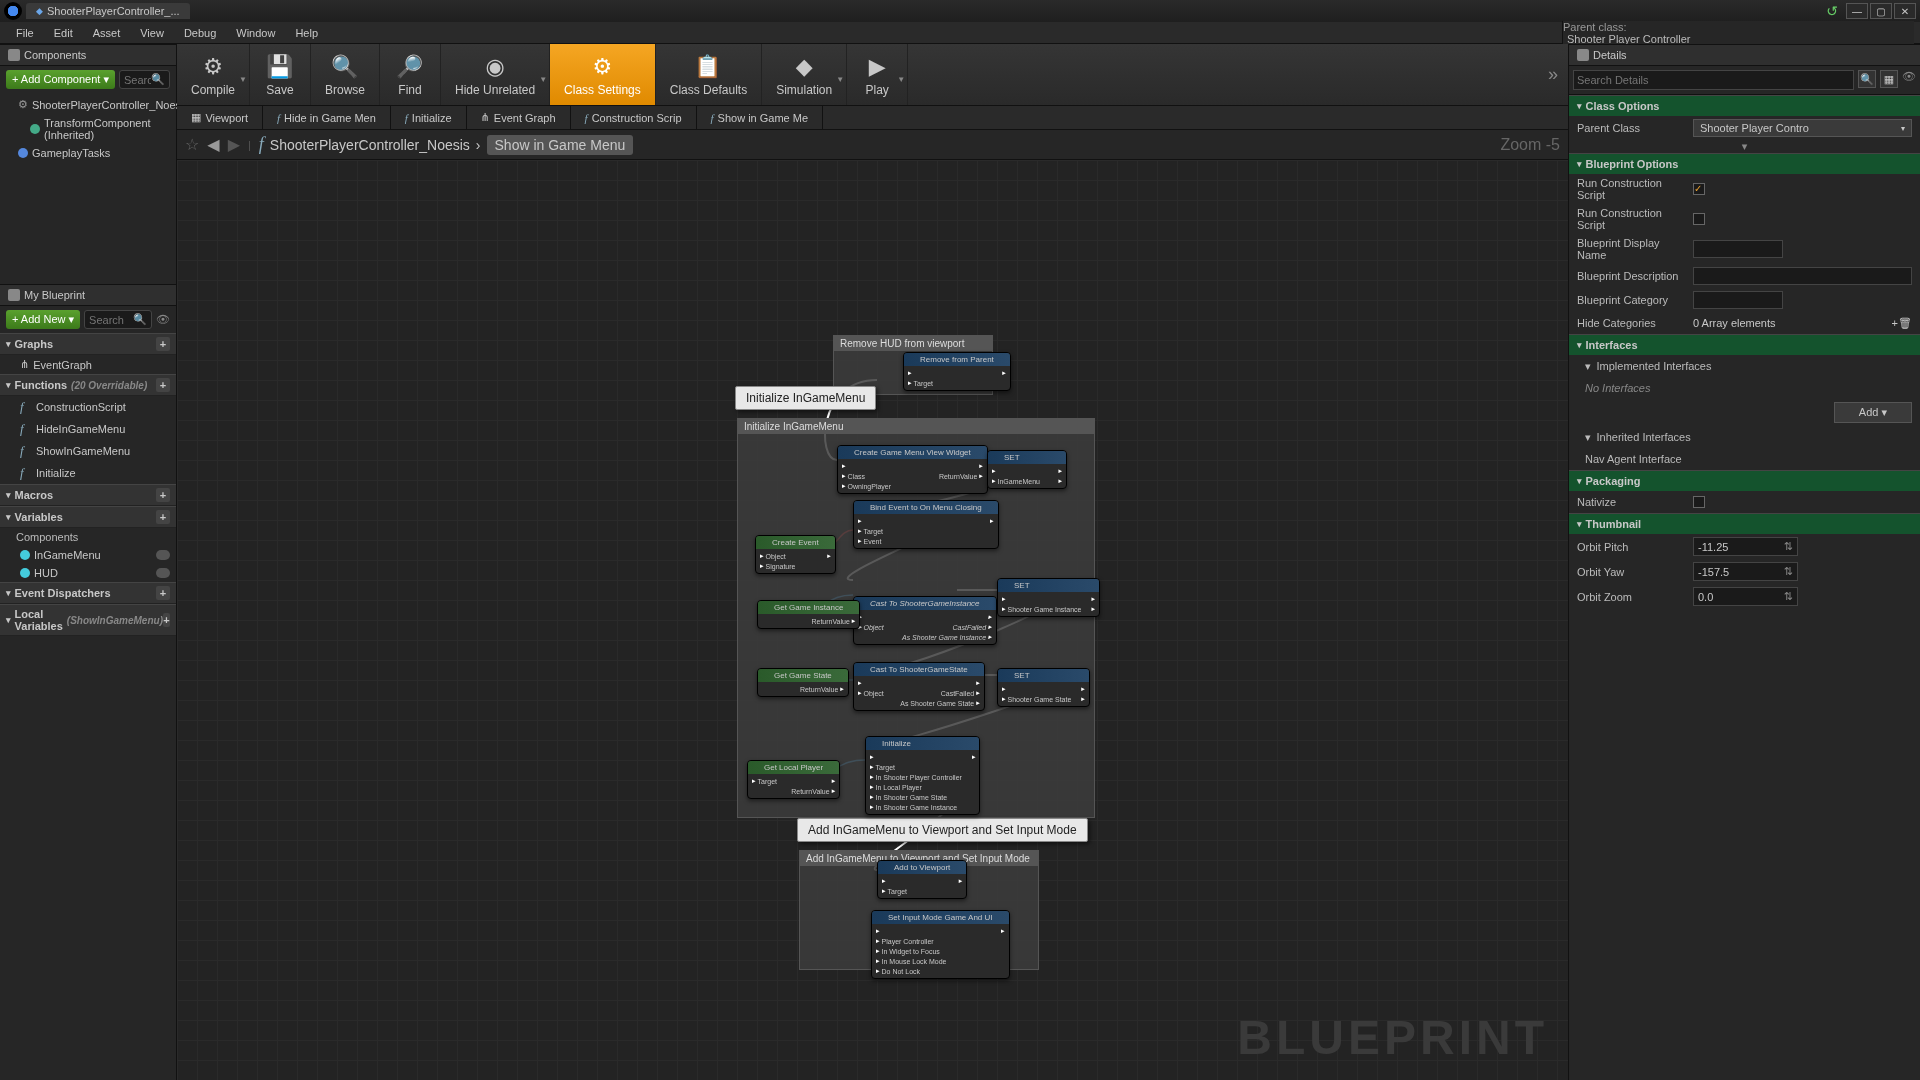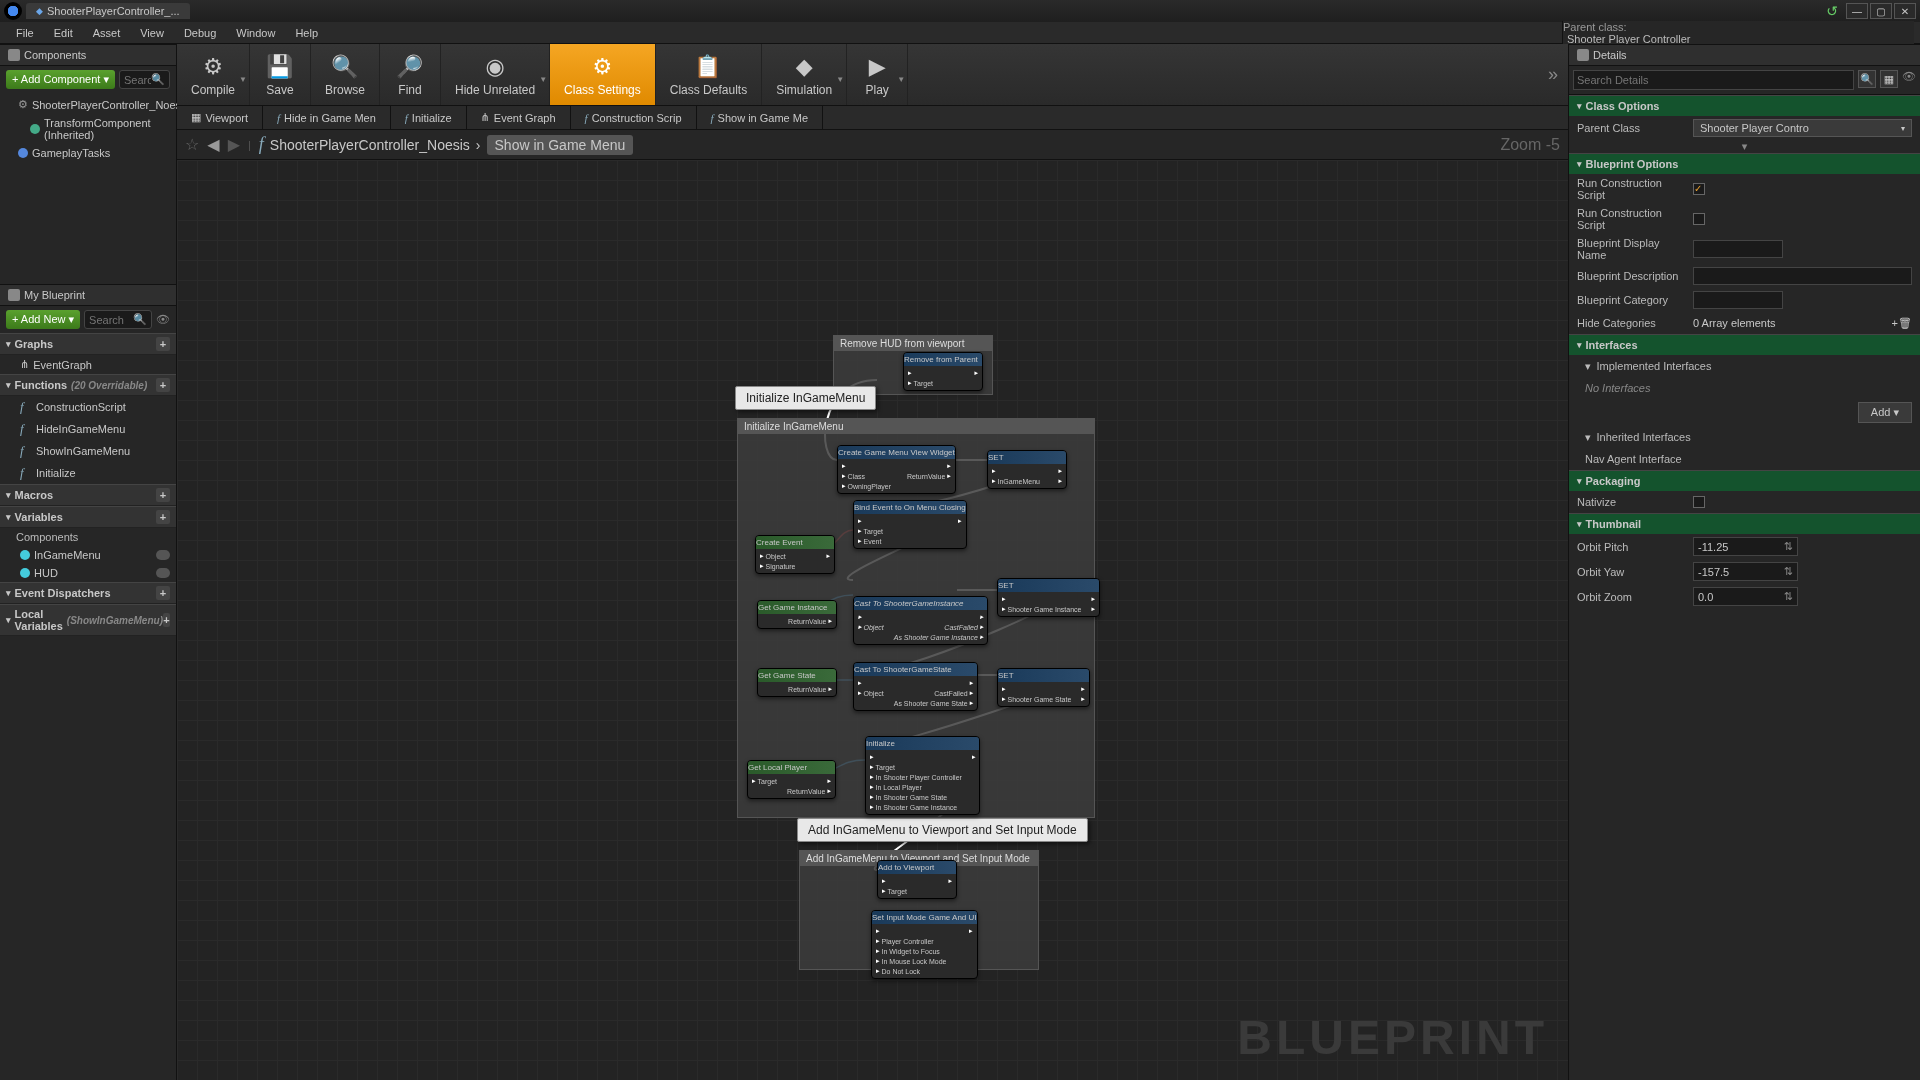--- a/index.html
+++ b/index.html
@@ -57,21 +57,21 @@
 .crumb .sep { color:#555;}
 .crumb .path { display:flex; align-items:center; gap:6px; font-size:14px;}
 .crumb .path .tag { background:#555; padding:2px 8px; border-radius:3px;}
 .crumb .zoom { margin-left:auto; color:#666; font-size:16px;}
 .graph { flex:1; position:relative; background: #232323; background-image: linear-gradient(#2a2a2a 1px, transparent 1px), linear-gradient(90deg, #2a2a2a 1px, transparent 1px); background-size: 20px 20px; overflow:hidden;}
 .watermark { position:absolute; right:20px; bottom:15px; font-size:48px; font-weight:bold; color:#3a3a3a; letter-spacing:4px; pointer-events:none;}
 .comment { position:absolute; background:rgba(60,60,60,0.85); border:1px solid #555; }
 .comment .chdr { background:#555; padding:2px 6px; font-size:10px; color:#ddd;}
 .tooltip { position:absolute; background:#e8e8e8; color:#222; padding:4px 10px; font-size:12px; border:1px solid #888; border-radius:2px; box-shadow:2px 2px 4px rgba(0,0,0,0.5);}
 .node { position:absolute; background:#2a2a2a; border:1px solid #000; border-radius:4px; font-size:8px; min-width:80px; box-shadow:0 2px 4px rgba(0,0,0,0.5);}
-.node .nhdr { background:linear-gradient(90deg,#1a3a5a,#2a4a6a); padding:2px 0; border-radius:3px 3px 0 0; font-size:8px; white-space:nowrap;}
+.node .nhdr { background:linear-gradient(90deg,#1a3a5a,#2a4a6a); padding:2px 16px; border-radius:3px 3px 0 0; font-size:8px; white-space:nowrap;}
 .node .nhdr.green { background:linear-gradient(90deg,#2a5a2a,#3a6a3a);}
 .node .nbody { padding:3px 4px; display:flex; gap:8px;}
 .node .pins { display:flex; flex-direction:column; gap:2px; font-size:7px;}
 .node .pin { display:flex;align-items:center;gap:2px;}
 .node .pin::before { content:"▸"; color:#fff;}
 .node .pin.out { justify-content:flex-end;}
 .node .pin.out::before { content:"";}
 .node .pin.out::after { content:"▸"; color:#fff;}
 
 
@@ -85,21 +85,21 @@
 .prop .plabel { flex: 0 0 110px; font-size:11px; color:#bbb;}
 .prop .pval { flex:1;}
 .prop input[type=text] { width:100%; background:#1a1a1a; border:1px solid #444; padding:2px; color:#ccc; font-size:11px;}
 .prop .cb { width:12px;height:12px; background:#1a1a1a; border:1px solid #666;}
 .prop .cb.on::after { content:"✓"; color:#e8a030; font-size:10px; display:block; line-height:10px;}
 .prop .combo { background:#3a3a3a; border:1px solid #555; padding:2px 6px; display:flex; align-items:center; font-size:11px;}
 .prop .combo::after { content:"▾"; margin-left:auto; font-size:8px;}
 .prop .spin { background:#1a1a1a; border:1px solid #444; padding:2px 4px; display:flex; align-items:center; width:105px;}
 .prop .spin::after { content:"⇅"; margin-left:auto; color:#888;}
 .sub { padding-left:16px; font-size:11px; color:#bbb;}
-.centerbtn { background:#3a3a3a; border:1px solid #555; padding:3px 12px; }
+.centerbtn { background:#3a3a3a; border:1px solid #555; padding:3px 24px; }
 .eye { color:#888; cursor:pointer;}
 </style>
 </head>
 <body>
 
 <div class="titlebar">
   <div class="logo"></div>
   <div class="tab">
       <span>ShooterPlayerController_...</span>
     </div>

